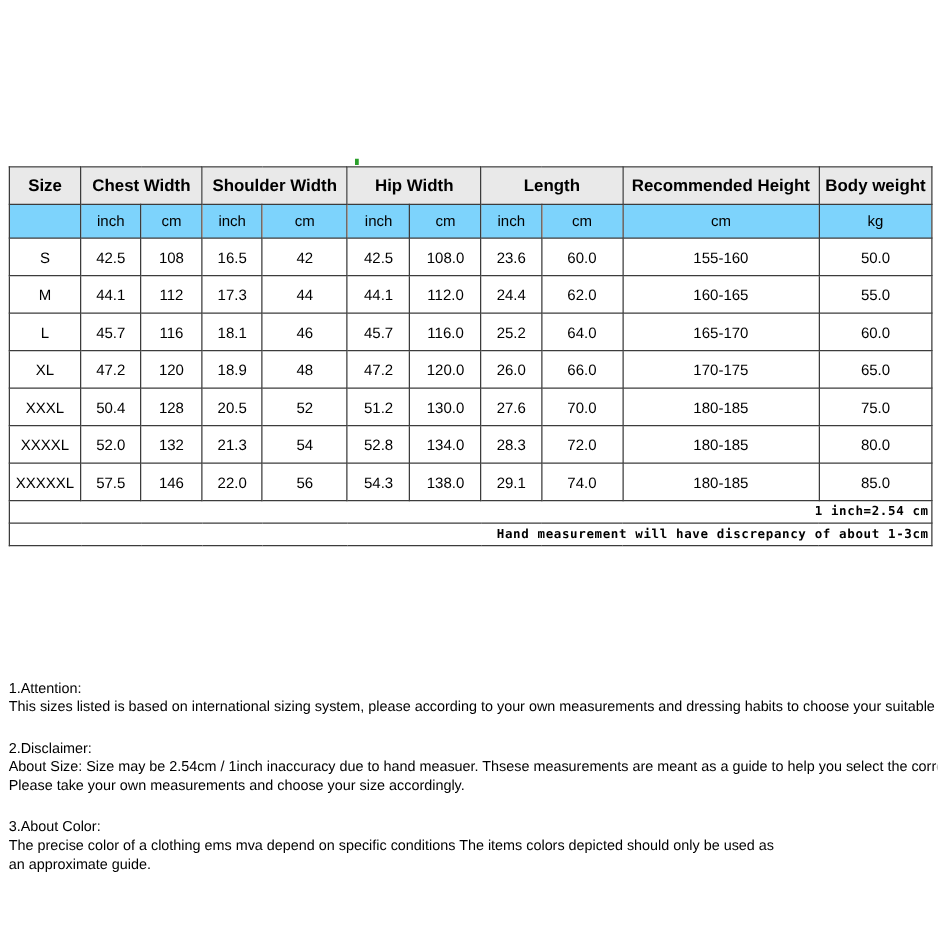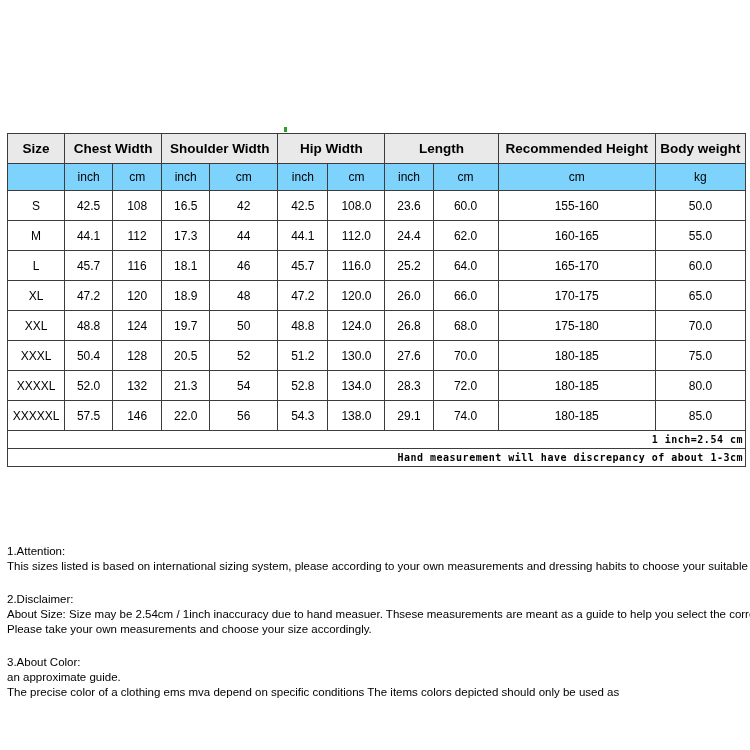--- a/index.html
+++ b/index.html
@@ -174,33 +174,20 @@
           <td>18.9</td>
           <td>48</td>
           <td>47.2</td>
           <td>120.0</td>
           <td>26.0</td>
           <td>66.0</td>
           <td>170-175</td>
           <td>65.0</td>
         </tr>
         <tr class="data-row">
-          <td>XXL</td>
-          <td>48.8</td>
-          <td>124</td>
-          <td>19.7</td>
-          <td>50</td>
-          <td>48.8</td>
-          <td>124.0</td>
-          <td>26.8</td>
-          <td>68.0</td>
-          <td>175-180</td>
-          <td>70.0</td>
-        </tr>
-        <tr class="data-row">
           <td>XXXL</td>
           <td>50.4</td>
           <td>128</td>
           <td>20.5</td>
           <td>52</td>
           <td>51.2</td>
           <td>130.0</td>
           <td>27.6</td>
           <td>70.0</td>
           <td>180-185</td>
@@ -247,18 +234,18 @@
       <div class="line">1.Attention:</div>
       <div class="line">This sizes listed is based on international sizing system, please according to your own measurements and dressing habits to choose your suitable size.</div>
     </div>
     <div class="section">
       <div class="line">2.Disclaimer:</div>
       <div class="line">About Size: Size may be 2.54cm / 1inch inaccuracy due to hand measuer. Thsese measurements are meant as a guide to help you select the correct size.</div>
       <div class="line">Please take your own measurements and choose your size accordingly.</div>
     </div>
     <div class="section">
       <div class="line">3.About Color:</div>
+      <div class="line">The precise color of a clothing ems mva depend on specific conditions The items colors depicted should only be used as</div>
       <div class="line">an approximate guide.</div>
-      <div class="line">The precise color of a clothing ems mva depend on specific conditions The items colors depicted should only be used as</div>
     </div>
   </div>
 
 </div>
 
 </body></html>

